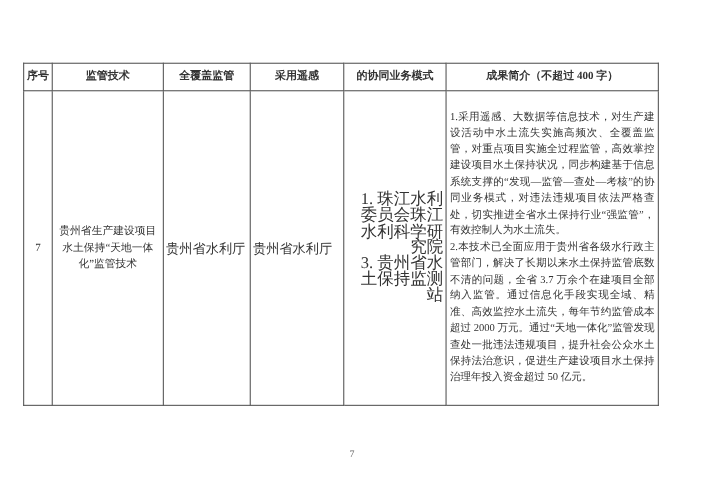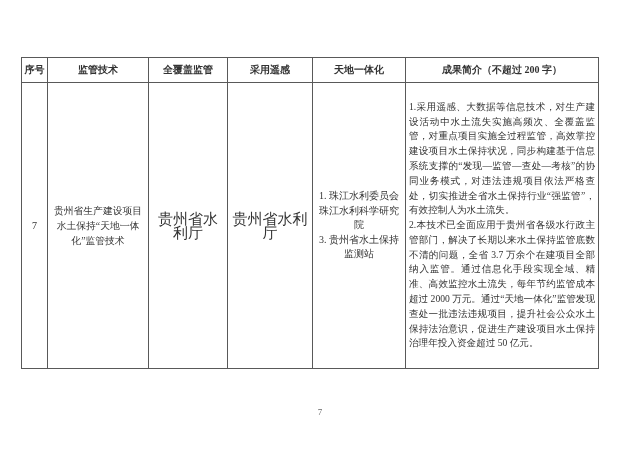--- a/index.html
+++ b/index.html
@@ -44,30 +44,30 @@
     text-align: center;
     font-size: 10px;
   }
   td.cell-name {
     text-align: center;
     font-size: 9.8px;
     line-height: 15px;
     padding: 16px 5px;
   }
   td.cell-unit {
-    text-align: center;
-    font-size: 15px;
+    text-align: left;
+    font-size: 12px;
     line-height: 14px;
     padding: 0 2px;
   }
   td.cell-partners {
-    font-size: 10px;
+    font-size: 15px;
     line-height: 14.6px;
     padding: 0 2px;
-    text-align: center;
+    text-align: right;
   }
   td.cell-summary {
     font-size: 9.6px;
     line-height: 14.8px;
     padding: 0 3px;
     text-align: justify;
     text-justify: inter-ideograph;
   }
   td.cell-summary p {
     margin: 0;
@@ -95,22 +95,22 @@
       <col style="width:85px">
       <col style="width:93px">
       <col style="width:193px">
     </colgroup>
     <thead>
       <tr>
         <th>序号</th>
         <th>监管技术</th>
         <th>全覆盖监管</th>
         <th>采用遥感</th>
-        <th>天地一体化</th>
-        <th>成果简介（不超过 200 字）</th>
+        <th>的协同业务模式</th>
+        <th>成果简介（不超过 400 字）</th>
       </tr>
     </thead>
     <tbody>
       <tr>
         <td class="cell-serial">7</td>
         <td class="cell-name">贵州省生产建设项目水土保持“天地一体化”监管技术</td>
         <td class="cell-unit">贵州省水利厅</td>
         <td class="cell-unit">贵州省水利厅</td>
         <td class="cell-partners">
           <div>1. 珠江水利委员会珠江水利科学研究院</div>

